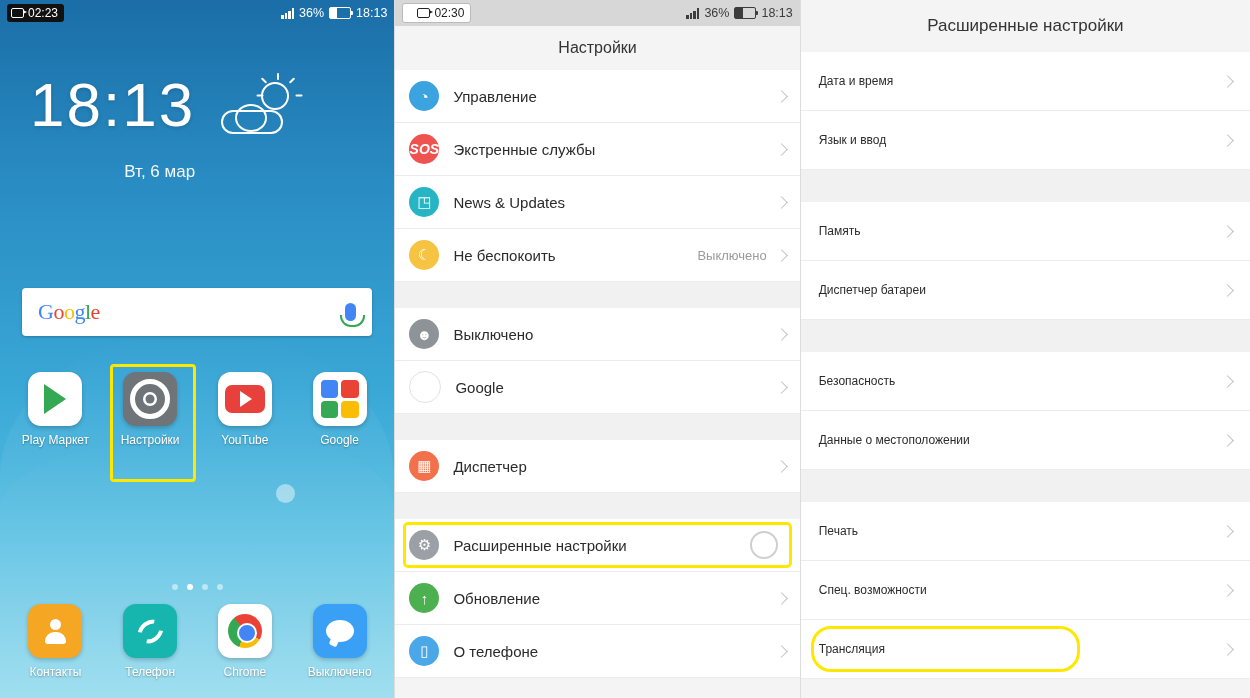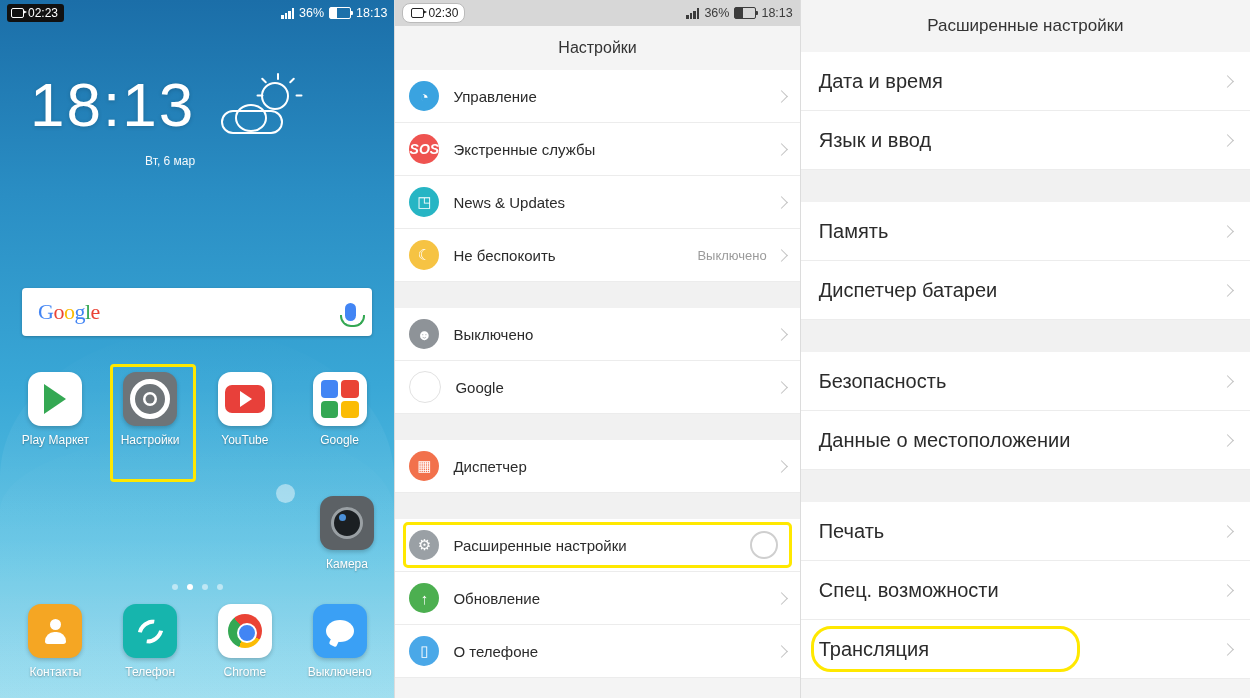--- a/index.html
+++ b/index.html
@@ -28,21 +28,21 @@
   .sb-right{display:flex;align-items:center;gap:5px;font-size:12.5px;}
   .sig{display:flex;align-items:flex-end;gap:1px;height:11px;}
   .sig i{display:block;width:2.5px;background:#fff;}
   .sig i:nth-child(1){height:4px}.sig i:nth-child(2){height:6px}.sig i:nth-child(3){height:8px}.sig i:nth-child(4){height:11px}
   .batt{width:20px;height:10px;border:1.4px solid #fff;border-radius:2px;position:relative;display:inline-block;}
   .batt:after{content:"";position:absolute;right:-3px;top:2.5px;width:2px;height:4px;background:#fff;border-radius:0 1px 1px 0;}
   .batt span{display:block;height:100%;background:#fff;width:36%;}
 
   .clockzone{position:relative;z-index:5;margin-top:48px;padding-left:30px;display:flex;align-items:flex-start;}
   .bigclock{color:#fff;font-size:62px;font-weight:300;letter-spacing:2px;line-height:1;text-shadow:0 1px 4px rgba(0,0,0,.18);}
-  .dateline{color:#fff;font-size:12px;margin-top:18px;margin-left:2px;opacity:.95;}
+  .dateline{color:#fff;font-size:17px;margin-top:26px;margin-left:2px;opacity:.95;}
   .weather{margin-left:26px;margin-top:8px;position:relative;width:78px;height:64px;}
   .sun{position:absolute;right:10px;top:0;width:24px;height:24px;border:2px solid #fff;border-radius:50%;}
   .ray{position:absolute;background:#fff;width:2px;height:7px;border-radius:1px;}
   .cloud{position:absolute;left:0;top:22px;width:60px;height:30px;}
   .cloud:before{content:"";position:absolute;left:0;bottom:0;width:58px;height:20px;border:2.4px solid #fff;border-radius:12px;}
   .cloud:after{content:"";position:absolute;left:14px;top:0;width:28px;height:24px;border:2.4px solid #fff;border-radius:50%;background:transparent;}
 
   .searchbar{position:absolute;left:22px;top:288px;width:350px;height:48px;background:#fff;border-radius:4px;display:flex;align-items:center;justify-content:space-between;padding:0 16px;box-sizing:border-box;box-shadow:0 1px 3px rgba(0,0,0,.25);z-index:6;}
   .glogo{font-size:22px;letter-spacing:-0.5px;font-family:"Liberation Serif",serif;}
   .glogo .b{color:#4285F4}.glogo .r{color:#EA4335}.glogo .y{color:#FBBC05}.glogo .g{color:#34A853}
@@ -89,40 +89,40 @@
   .bubble:after{content:"";position:absolute;left:4px;bottom:-4px;width:8px;height:8px;background:#fff;transform:rotate(25deg);border-radius:2px;}
   .pagedots{position:absolute;left:0;width:395px;top:584px;display:flex;justify-content:center;gap:9px;z-index:6;}
   .pagedots i{width:6px;height:6px;border-radius:50%;background:rgba(255,255,255,.5);}
   .pagedots i.on{background:#fff;}
 
   
   .panel2{width:405px;height:698px;background:#f4f4f4;position:relative;overflow:hidden;border-left:1px solid #dcdcdc;}
   .panel3{width:450px;height:698px;background:#f4f4f4;position:relative;overflow:hidden;border-left:1px solid #dcdcdc;}
 
   .statusbar2{height:26px;background:#d7d7d7;display:flex;align-items:center;justify-content:space-between;padding:0 7px;color:#3c3c3c;font-size:12.5px;}
-  .rec-badge2{background:#fff;color:#222;border:1px solid #bbb;border-radius:8px;padding:2px 6px 2px 8px;font-size:12px;display:flex;align-items:center;gap:4px;}
+  .rec-badge2{background:#fff;color:#222;border:1px solid #bbb;border-radius:3px;padding:2px 6px 2px 14px;font-size:12px;display:flex;align-items:center;gap:4px;}
   .rec-cam2{width:11px;height:8px;border:1.4px solid #222;border-radius:2px;position:relative;}
   .rec-cam2:after{content:"";position:absolute;right:-4px;top:1px;border-left:4px solid #222;border-top:2px solid transparent;border-bottom:2px solid transparent;}
   .sig2 i{background:#3c3c3c;}
   .batt2{border-color:#3c3c3c;}
   .batt2:after{background:#3c3c3c;}
   .batt2 span{background:#3c3c3c;}
 
   .app-title{height:44px;background:#f4f4f4;display:flex;align-items:center;justify-content:center;font-size:16px;color:#333;}
   .title3{height:52px;font-size:17px;}
 
   .list{background:#fff;}
   .row{height:52px;display:flex;align-items:center;padding:0 14px;border-bottom:1px solid #ececec;background:#fff;position:relative;}
   .row .ico{width:30px;height:30px;border-radius:50%;display:flex;align-items:center;justify-content:center;margin-right:14px;flex:0 0 auto;font-size:15px;color:#fff;}
   .row .lbl{font-size:15px;color:#2b2b2b;flex:1;}
   .row .val{font-size:13px;color:#9b9b9b;margin-right:10px;}
   .chev{width:8px;height:8px;border-right:1.6px solid #c2c2c2;border-top:1.6px solid #c2c2c2;transform:rotate(45deg);flex:0 0 auto;}
   .gap{height:26px;background:#f1f1f1;}
   .row3{height:58px;padding:0 18px;}
-  .row3 .lbl{font-size:20px;}
+  .row3 .lbl{font-size:12px;}
   .gap3{height:32px;background:#f1f1f1;}
 
   .circ-ind{width:24px;height:24px;border-radius:50%;border:2px solid #cfcfcf;margin-right:8px;}
   .hl-row{position:absolute;left:8px;right:8px;top:3px;bottom:3px;border:3px solid #FFE800;border-radius:5px;pointer-events:none;}
   .hl-row3{position:absolute;left:10px;right:170px;top:6px;bottom:6px;border:3px solid #FFE800;border-radius:20px;pointer-events:none;}
 
   
   .ic-blue{background:#3aa3e0}
   .ic-red{background:#ef5350}
   .ic-teal{background:#27b5c4}
@@ -213,26 +213,20 @@
               <i style="background:#34A853"></i>
               <i style="background:#FBBC05"></i>
             </span>
         </div>
         <div class="applabel">Google</div>
       </div>
     </div>
     <div class="hl-box"></div>
 
     <div class="dot-deco"></div>
-    <div class="appicon cam-single">
-      <div class="apptile tile-camera">
-          <span class="lens"></span>
-        </div>
-      <div class="applabel">Камера</div>
-    </div>
 
     <div class="pagedots">
       <i></i>
         <i class="on"></i>
         <i></i>
         <i></i>
     </div>
 
     <div class="icon-row r3">
       <div class="appicon">

